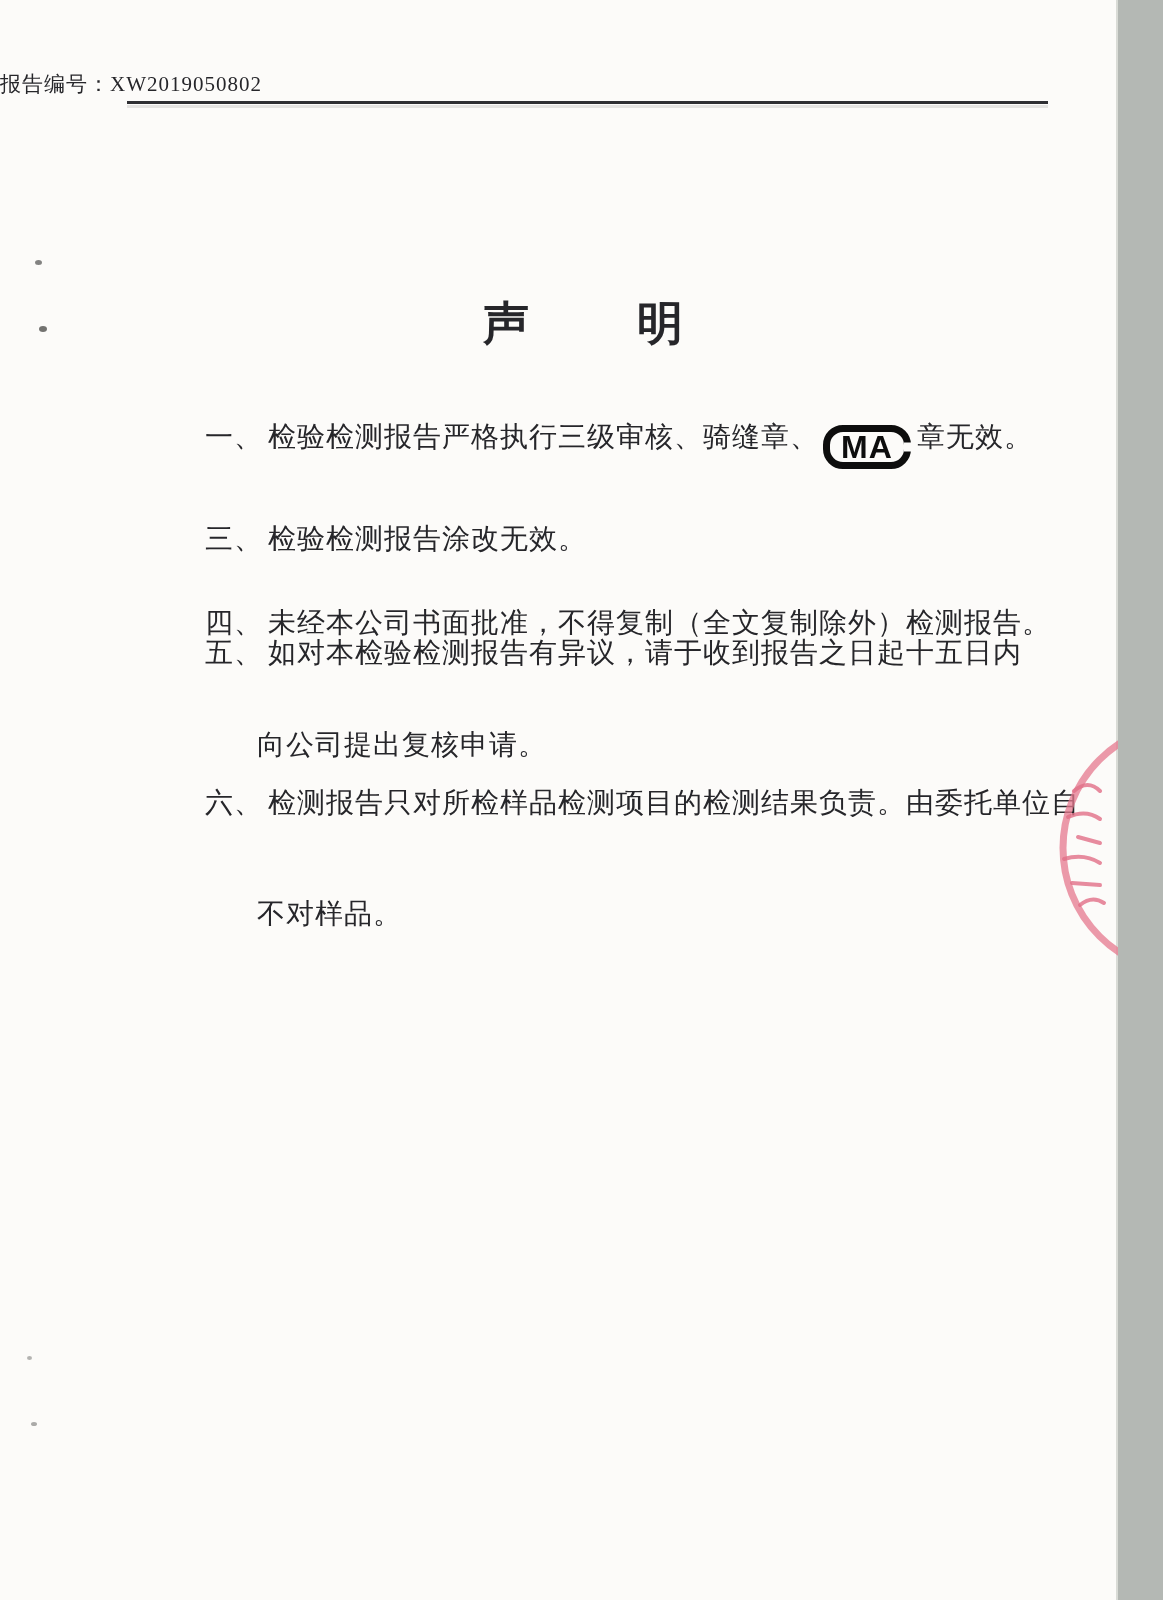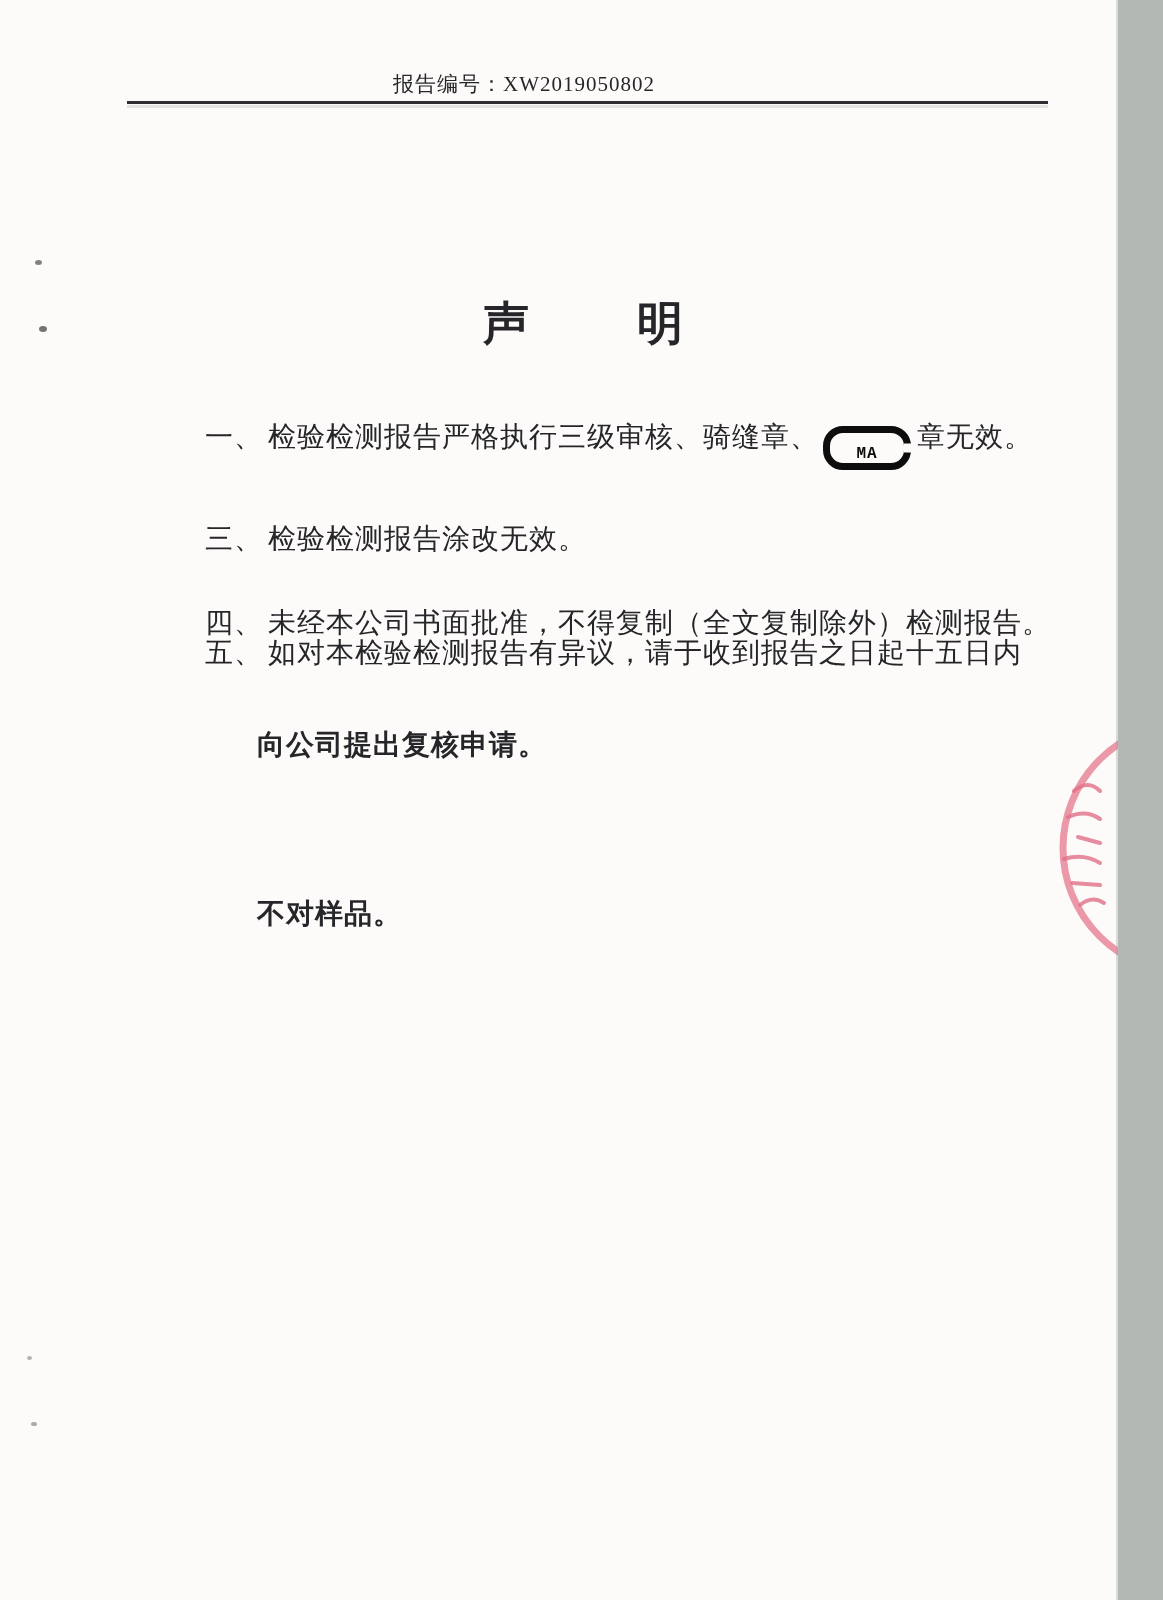--- a/index.html
+++ b/index.html
@@ -13,21 +13,21 @@
   }
   
   .scan-edge{
     position:absolute;top:0;right:0;width:45px;height:1600px;
     background:#b4b8b4;
     border-left:2px solid #d9dbd6;
   }
   
   .header-line{
     position:absolute;top:70px;left:0;width:1048px;
-    text-align:center;
+    text-align:left;
     font-size:21px;letter-spacing:1px;
     white-space:nowrap;
   }
   
   .rule{
     position:absolute;left:127px;top:101px;width:921px;height:3px;
     background:#2f2f33;
     box-shadow:0 4px 0 rgba(60,60,60,.12);
   }
   
@@ -36,21 +36,21 @@
     display:flex;justify-content:space-between;
     font-size:46px;font-weight:bold;letter-spacing:0;
   }
   
   .line{
     position:absolute;left:205px;
     font-size:28px;letter-spacing:1px;
     white-space:nowrap;
   }
   .line .num{margin-right:5px;}
-  .indent{left:257px;font-weight:bold;}
+  .indent{left:257px;}
   .l1{top:418px}
   .l2{top:481px}
   .l3{top:520px}
   .l4{top:604px}
   .l5{top:634px}
   .l6{top:726px}
   .l7{top:784px}
   .l8{top:845px}
   .l9{top:895px}
   
@@ -61,22 +61,22 @@
     vertical-align:-12px;margin:0 6px 0 4px;
     background:#fcfbf9;
     text-align:center;
   }
   .cma::after{ 
     content:"";position:absolute;right:-7px;top:50%;
     transform:translateY(-50%);
     width:7px;height:9px;background:#fcfbf9;
   }
   .cma-inner{
-    font-family:Liberation Mono, monospace;
-    font-weight:800;font-size:16px;line-height:30px;
+    font-family:Liberation Sans, sans-serif;
+    font-weight:800;font-size:32px;line-height:30px;
     letter-spacing:1px;color:#0d0d0d;
   }
   
   .stamp{
     position:absolute;top:733px;right:45px;width:72px;height:230px;
     pointer-events:none;
   }
   
   .speck{
     position:absolute;border-radius:50%;
@@ -118,20 +118,23 @@
     <span class="num">四、</span><span>未经本公司书面批准，不得复制（全文复制除外）检测报告。</span>
   </div>
 
   <div class="line l5">
     <span class="num">五、</span><span>如对本检验检测报告有异议，请于收到报告之日起十五日内</span>
   </div>
   <div class="line indent l6">
     <span>向公司提出复核申请。</span>
   </div>
 
+  <div class="line l7">
+    <span class="num">六、</span><span>检测报告只对所检样品检测项目的检测结果负责。由委托单位自</span>
+  </div>
   <div class="line indent l9">
     <span>不对样品。</span>
   </div>
 
   <svg class="stamp" viewBox="0 0 72 230" xmlns="http://www.w3.org/2000/svg">
     <circle cx="142" cy="115" r="125" fill="none" stroke="#e5788e" stroke-width="7" opacity="0.75"></circle>
     <g fill="none" stroke="#e27088" stroke-width="4" stroke-linecap="round" opacity="0.8">
       <path d="M28 58 q14 -12 26 0"></path>
       <path d="M22 84 q18 -8 32 2"></path>
       <path d="M32 104 l22 6"></path>

